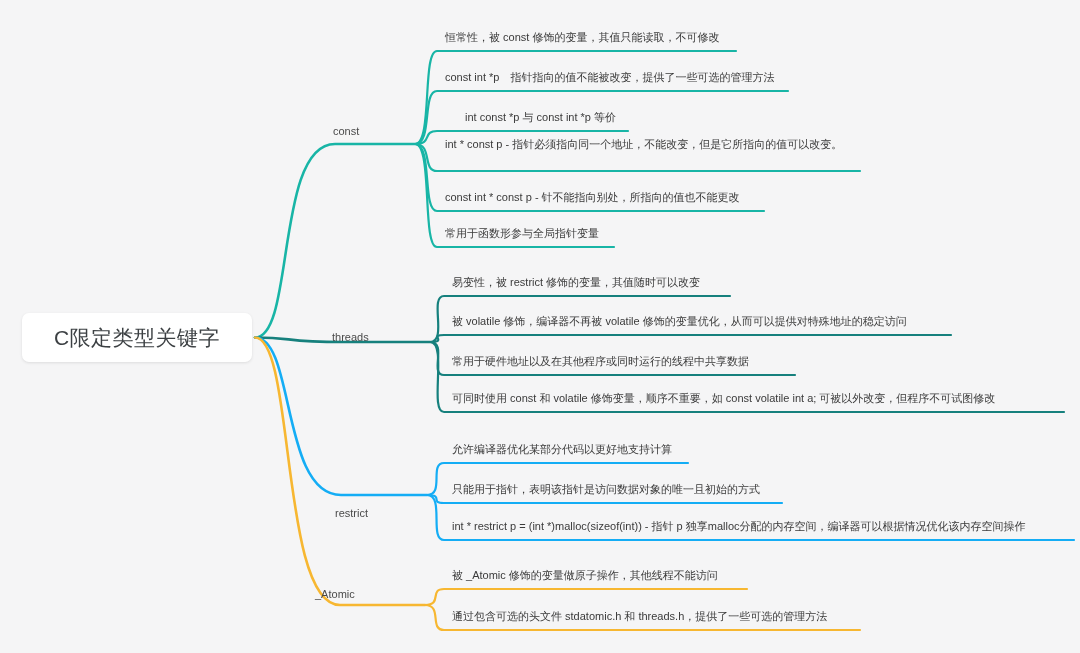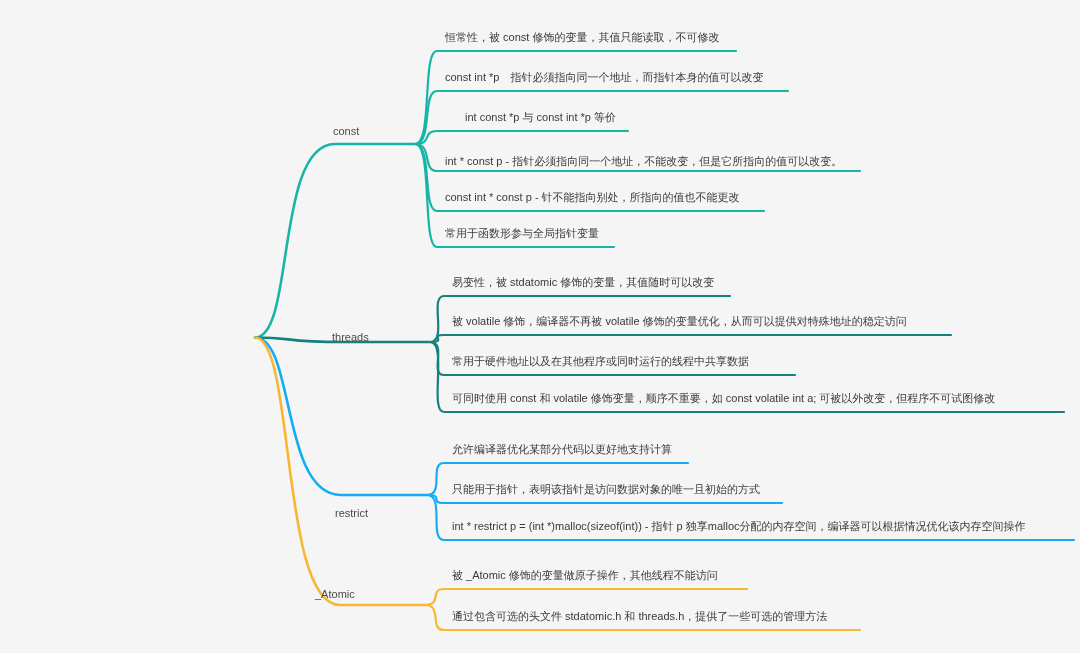--- a/index.html
+++ b/index.html
@@ -74,31 +74,34 @@
       <path d="M 430 342 C 448 342 428.7 412 444 412 L 1064 412" fill="none" stroke="#16807d" stroke-width="2.2" stroke-linecap="round" stroke-linejoin="round"></path>
       <path d="M 255 337.5 C 295 337.5 281 495 341 495 L 427 495" fill="none" stroke="#14adf5" stroke-width="2.6" stroke-linecap="round" stroke-linejoin="round"></path>
       <path d="M 427 495 C 445 495 428.7 463 444 463 L 688 463" fill="none" stroke="#14adf5" stroke-width="2.2" stroke-linecap="round" stroke-linejoin="round"></path>
       <path d="M 427 495 C 445 495 428.7 503 444 503 L 782 503" fill="none" stroke="#14adf5" stroke-width="2.2" stroke-linecap="round" stroke-linejoin="round"></path>
       <path d="M 427 495 C 445 495 428.7 540 444 540 L 1074 540" fill="none" stroke="#14adf5" stroke-width="2.2" stroke-linecap="round" stroke-linejoin="round"></path>
       <path d="M 255 337.5 C 295 337.5 280 605 340 605 L 425 605" fill="none" stroke="#f7b731" stroke-width="2.6" stroke-linecap="round" stroke-linejoin="round"></path>
       <path d="M 425 605 C 443 605 428.7 589 444 589 L 747 589" fill="none" stroke="#f7b731" stroke-width="2.2" stroke-linecap="round" stroke-linejoin="round"></path>
       <path d="M 425 605 C 443 605 428.7 630 444 630 L 860 630" fill="none" stroke="#f7b731" stroke-width="2.2" stroke-linecap="round" stroke-linejoin="round"></path>
     </svg>
 
+  <div class="root-node" style="left: 22px; top: 313px; width: 230px; height: 49px;">
+    <span>C限定类型关键字</span>
+  </div>
 
   <div id="labels">
       <div class="branch-label" style="left: 333px; top: 125px;">const</div>
       <div class="leaf-label" style="left: 445px; top: 29px;">恒常性，被 const 修饰的变量，其值只能读取，不可修改</div>
-      <div class="leaf-label" style="left: 445px; top: 69px;">const int *p　指针必须指向同一个地址，而指针本身的值可以改变</div>
+      <div class="leaf-label" style="left: 445px; top: 69px;">const int *p　指针指向的值不能被改变，提供了一些可选的管理方法</div>
       <div class="leaf-label" style="left: 445px; top: 109px; padding-left: 20px;">int const *p 与 const int *p 等价</div>
-      <div class="leaf-label" style="left: 445px; top: 153px;">int * const p - 指针必须指向同一个地址，不能改变，但是它所指向的值可以改变。</div>
+      <div class="leaf-label" style="left: 445px; top: 136px;">int * const p - 指针必须指向同一个地址，不能改变，但是它所指向的值可以改变。</div>
       <div class="leaf-label" style="left: 445px; top: 189px;">const int * const p - 针不能指向别处，所指向的值也不能更改</div>
       <div class="leaf-label" style="left: 445px; top: 225px; text-align: right;">常用于函数形参与全局指针变量</div>
       <div class="branch-label" style="left: 332px; top: 331px;">threads</div>
-      <div class="leaf-label" style="left: 452px; top: 274px;">易变性，被 stdatomic 修饰的变量，其值随时可以改变</div>
+      <div class="leaf-label" style="left: 452px; top: 274px;">易变性，被 restrict 修饰的变量，其值随时可以改变</div>
       <div class="leaf-label" style="left: 452px; top: 313px;">被 volatile 修饰，编译器不再被 volatile 修饰的变量优化，从而可以提供对特殊地址的稳定访问</div>
       <div class="leaf-label" style="left: 452px; top: 353px;">常用于硬件地址以及在其他程序或同时运行的线程中共享数据</div>
       <div class="leaf-label" style="left: 452px; top: 390px;">可同时使用 const 和 volatile 修饰变量，顺序不重要，如 const volatile int a; 可被以外改变，但程序不可试图修改</div>
       <div class="branch-label" style="left: 335px; top: 479px; margin-top: 28px;">restrict</div>
       <div class="leaf-label" style="left: 452px; top: 441px; text-align: center;">允许编译器优化某部分代码以更好地支持计算</div>
       <div class="leaf-label" style="left: 452px; top: 481px;">只能用于指针，表明该指针是访问数据对象的唯一且初始的方式</div>
       <div class="leaf-label" style="left: 452px; top: 518px;">int * restrict p = (int *)malloc(sizeof(int)) - 指针 p 独享malloc分配的内存空间，编译器可以根据情况优化该内存空间操作</div>
       <div class="branch-label" style="left: 315px; top: 588px;">_Atomic</div>
       <div class="leaf-label" style="left: 452px; top: 567px;">被 _Atomic 修饰的变量做原子操作，其他线程不能访问</div>
       <div class="leaf-label" style="left: 452px; top: 608px;">通过包含可选的头文件 stdatomic.h 和 threads.h，提供了一些可选的管理方法</div>

